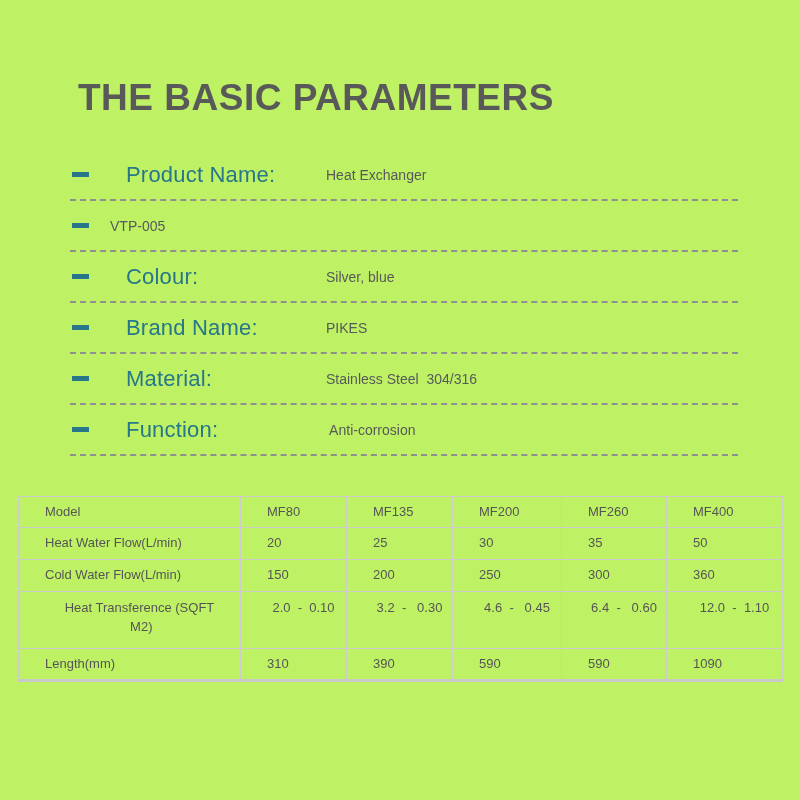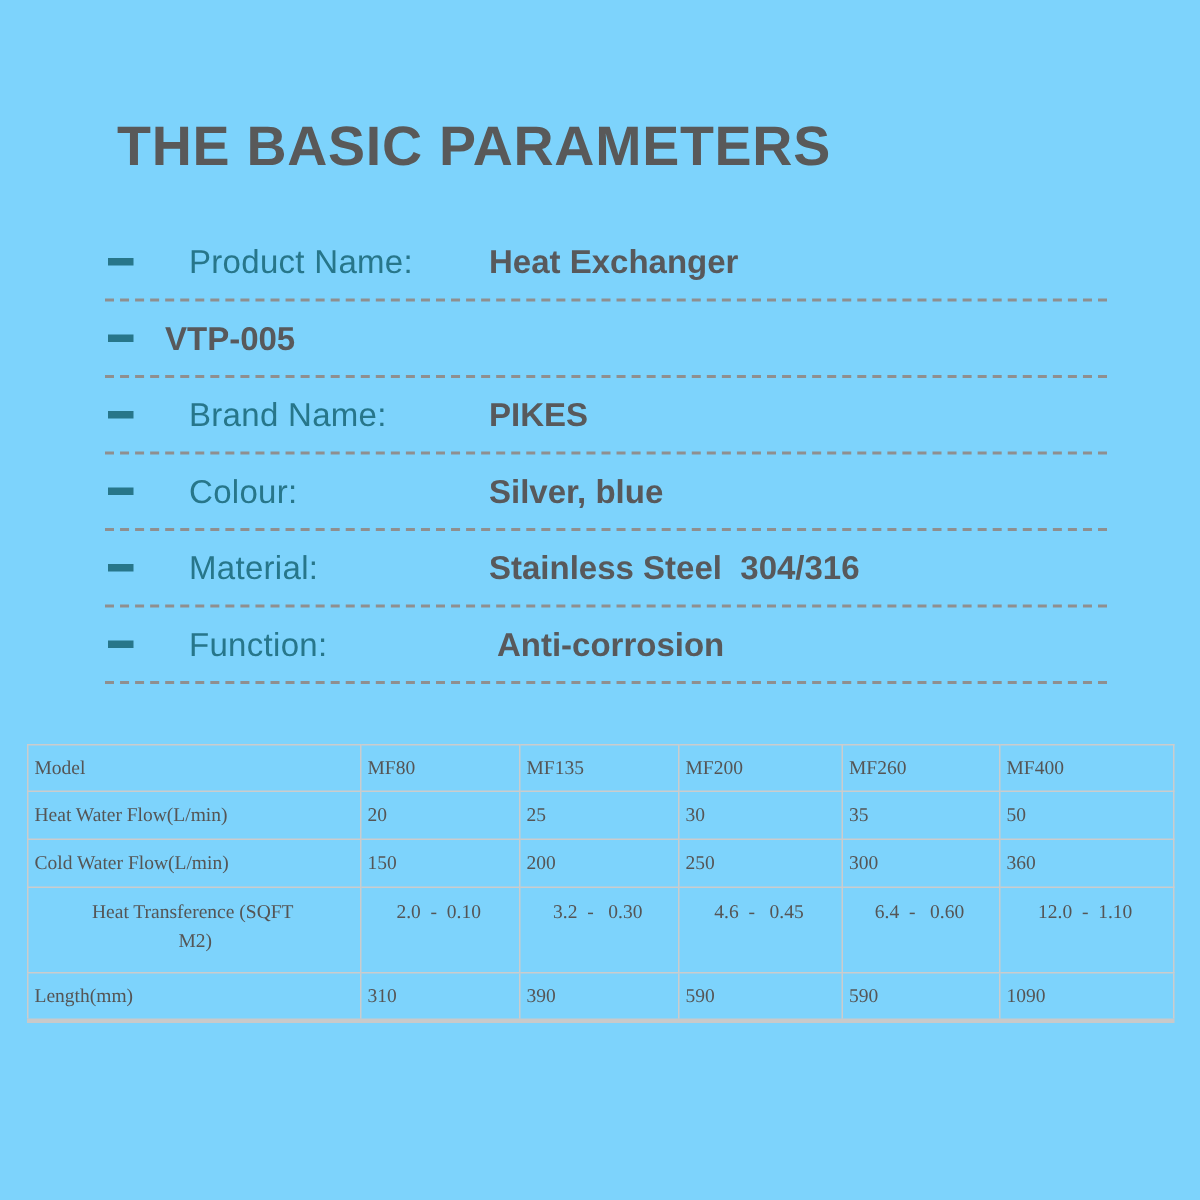--- a/index.html
+++ b/index.html
@@ -5,21 +5,21 @@
   html, body {
     margin: 0;
     padding: 0;
     background: #ffffff;
     font-family: "Liberation Sans", sans-serif;
   }
   .page {
     position: relative;
     width: 800px;
     height: 800px;
-    background: #7dd3fc;
+    background: #bef264;
     overflow: hidden;
   }
   .page-title {
     margin: 0;
     padding: 76px 0 0 78px;
     font-size: 37px;
     font-weight: 800;
     letter-spacing: 0.5px;
     color: #595959;
     line-height: 1.2;
@@ -46,42 +46,41 @@
   .param-label {
     width: 200px;
     flex: 0 0 auto;
     font-size: 22px;
     color: #27768a;
     letter-spacing: 0.2px;
     white-space: pre;
     margin-left: 16px;
   }
   .param-value {
-    font-size: 22px;
-    font-weight: 700;
+    font-size: 14px;
+    font-weight: 400;
     color: #58595b;
     white-space: pre;
   }
   .spec-table {
     margin: 40px 0 0 18px;
     width: 764px;
     border-collapse: collapse;
     table-layout: fixed;
     font-size: 13px;
     color: #555555;
     border: 1px solid #cccccc;
     border-bottom: 3px solid #c9c9c9;
   }
   .spec-table td {
     border: 1px solid #cccccc;
-    padding: 4px 6px 4px 4px;
+    padding: 4px 6px 4px 26px;
     vertical-align: middle;
     white-space: pre-wrap;
     line-height: 1.45;
-    font-family: Liberation Serif, serif;
   }
   .spec-table tr.row-normal { height: 32px; }
   .spec-table tr.row-header { height: 31px; }
   .spec-table tr.row-tall   { height: 57px; text-align: center; }
   .spec-table tr.row-tall td { vertical-align: top; padding-top: 7px; }
 </style>
 </head>
 <body>
 
 <div class="page">
@@ -96,28 +95,28 @@
       <span class="param-value">Heat Exchanger</span>
     </div>
 
     <div class="param-item">
       <span class="dash-bullet"></span>
       <span class="param-value">VTP-005</span>
     </div>
 
     <div class="param-item">
       <span class="dash-bullet"></span>
-      <span class="param-label">Brand Name:</span>
-      <span class="param-value">PIKES</span>
+      <span class="param-label">Colour:</span>
+      <span class="param-value">Silver, blue</span>
     </div>
 
     <div class="param-item">
       <span class="dash-bullet"></span>
-      <span class="param-label">Colour:</span>
-      <span class="param-value">Silver, blue</span>
+      <span class="param-label">Brand Name:</span>
+      <span class="param-value">PIKES</span>
     </div>
 
     <div class="param-item">
       <span class="dash-bullet"></span>
       <span class="param-label">Material:</span>
       <span class="param-value">Stainless Steel  304/316</span>
     </div>
 
     <div class="param-item">
       <span class="dash-bullet"></span>

